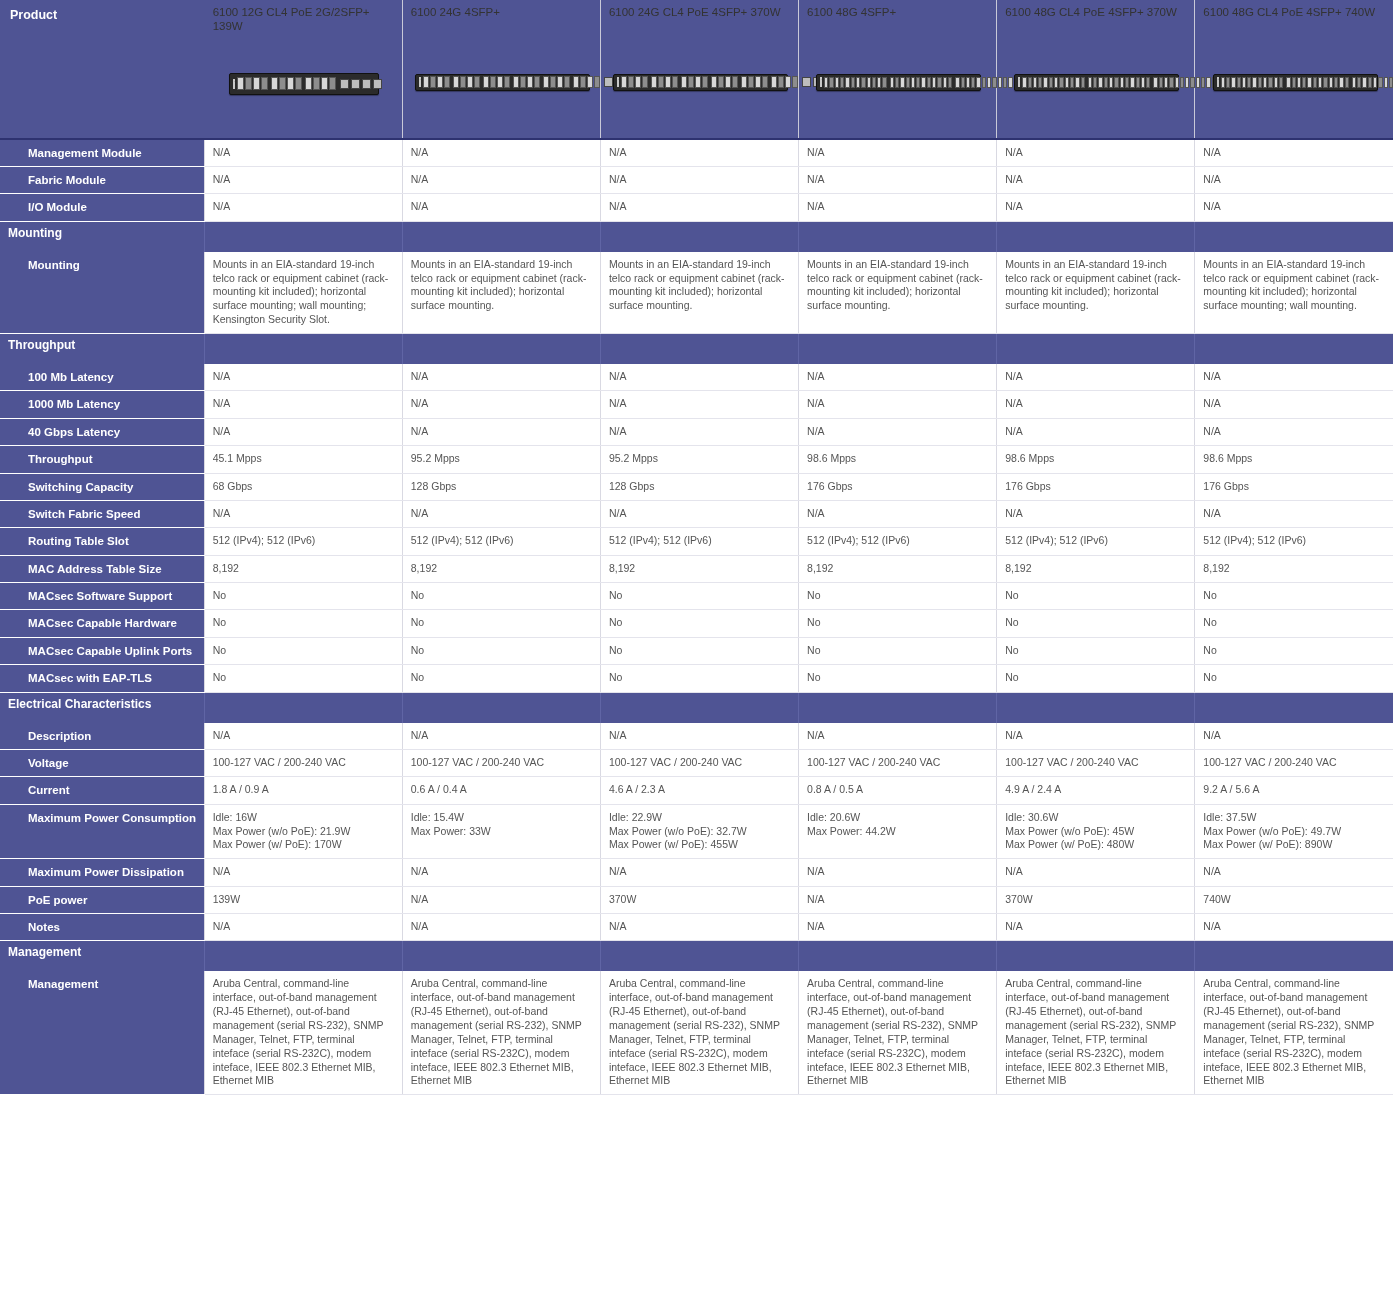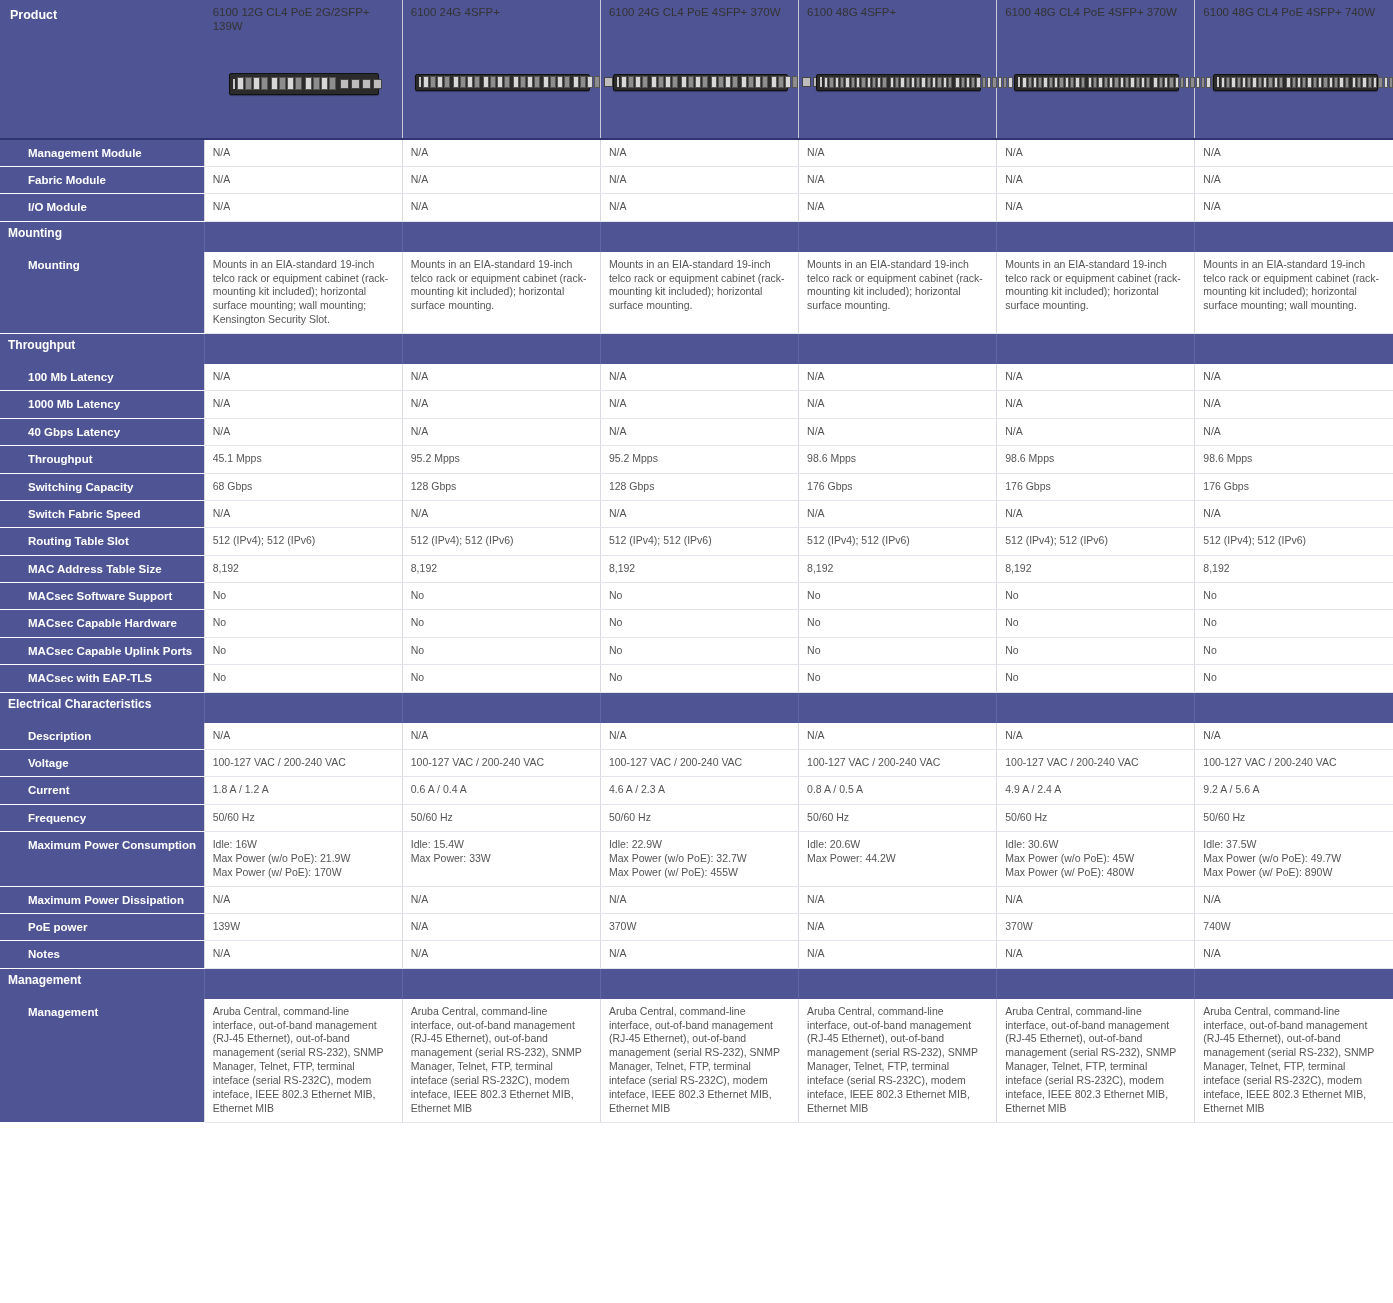--- a/index.html
+++ b/index.html
@@ -674,35 +674,26 @@
           <td class="rowlabel">Voltage</td>
           <td class="cell">100-127 VAC / 200-240 VAC</td>
           <td class="cell">100-127 VAC / 200-240 VAC</td>
           <td class="cell">100-127 VAC / 200-240 VAC</td>
           <td class="cell">100-127 VAC / 200-240 VAC</td>
           <td class="cell">100-127 VAC / 200-240 VAC</td>
           <td class="cell">100-127 VAC / 200-240 VAC</td>
         </tr>
         <tr>
           <td class="rowlabel">Current</td>
-          <td class="cell">1.8 A / 1.2 A</td>
+          <td class="cell">1.8 A / 0.9 A</td>
           <td class="cell">0.6 A / 0.4 A</td>
           <td class="cell">4.6 A / 2.3 A</td>
           <td class="cell">0.8 A / 0.5 A</td>
           <td class="cell">4.9 A / 2.4 A</td>
           <td class="cell">9.2 A / 5.6 A</td>
-        </tr>
-        <tr>
-          <td class="rowlabel">Frequency</td>
-          <td class="cell">50/60 Hz</td>
-          <td class="cell">50/60 Hz</td>
-          <td class="cell">50/60 Hz</td>
-          <td class="cell">50/60 Hz</td>
-          <td class="cell">50/60 Hz</td>
-          <td class="cell">50/60 Hz</td>
         </tr>
         <tr>
           <td class="rowlabel">Maximum Power Consumption</td>
           <td class="cell">Idle: 16W
 Max Power (w/o PoE): 21.9W
 Max Power (w/ PoE): 170W</td>
           <td class="cell">Idle: 15.4W
 Max Power: 33W</td>
           <td class="cell">Idle: 22.9W
 Max Power (w/o PoE): 32.7W

